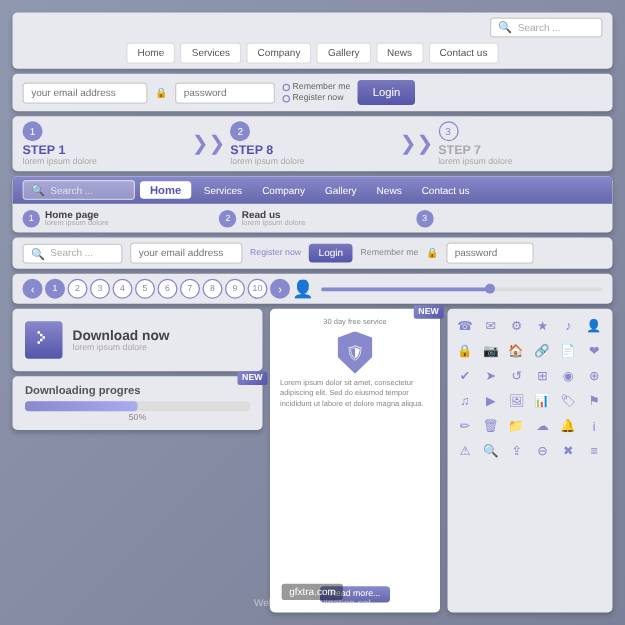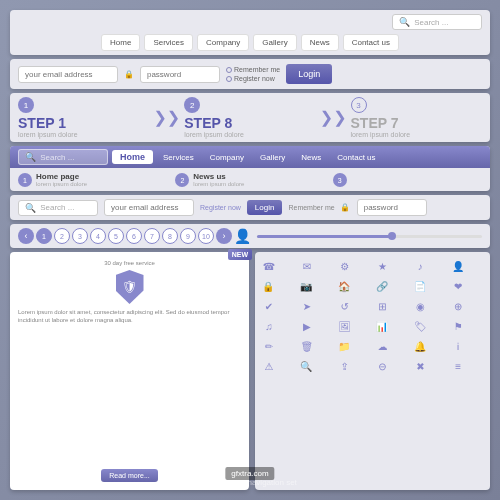--- a/index.html
+++ b/index.html
@@ -118,21 +118,21 @@
       justify-content: space-between;
       box-shadow: 0 2px 4px rgba(0,0,0,0.2);
     }
     .step-item {
       display: flex;
       flex-direction: column;
       align-items: flex-start;
       flex: 1;
     }
     .step-title {
-      font-size: 14px;
+      font-size: 10px;
       font-weight: bold;
       color: #5555aa;
     }
     .step-sub {
       font-size: 7px;
       color: #aaa;
     }
     .step-arrow {
       color: #8888cc;
       font-size: 16px;
@@ -520,21 +520,21 @@
       <div class="page-item">
         <div class="page-num">1</div>
         <div>
           <div class="page-title">Home page</div>
           <div class="page-sub">lorem ipsum dolore</div>
         </div>
       </div>
       <div class="page-item">
         <div class="page-num">2</div>
         <div>
-          <div class="page-title">News us</div>
+          <div class="page-title">Read us</div>
           <div class="page-sub">lorem ipsum dolore</div>
         </div>
       </div>
       <div class="page-item">
         <div class="page-num">3</div>
       </div>
     </div>
   </div>
 
   <div class="login-row-2">
@@ -567,20 +567,44 @@
     <div class="slider-container">
       <div class="slider-track">
         <div class="slider-fill"></div>
         <div class="slider-thumb"></div>
       </div>
     </div>
   </div>
 
   <div class="bottom-row">
 
+    <div class="left-col">
+
+      <div class="download-card">
+        <div class="download-icon">
+          <svg width="16" height="16" viewBox="0 0 16 16" fill="white">
+            <path d="M3 3 L5 3 L5 1 L3 1 Z M5 5 L7 5 L7 3 L5 3 Z M7 7 L9 7 L9 5 L7 5 Z M5 9 L7 9 L7 7 L5 7 Z M3 11 L5 11 L5 9 L3 9 Z"></path>
+          </svg>
+        </div>
+        <div class="download-text-col">
+          <div class="download-title">Download now</div>
+          <div class="download-sub">lorem ipsum dolore</div>
+        </div>
+      </div>
+
+      <div class="progress-card">
+        <div class="new-badge">NEW</div>
+        <div class="progress-title">Downloading progres</div>
+        <div class="progress-bar-bg">
+          <div class="progress-bar-fill"></div>
+        </div>
+        <div class="progress-pct">50%</div>
+      </div>
+
+    </div>
 
     <div class="protect-card">
       <div class="protect-new-badge">NEW</div>
       <div class="protect-sub">30 day free service</div>
       <div style="display:flex;justify-content:center;margin:4px 0;">
         <div style="width:28px;height:34px;background:#8888cc;clip-path:polygon(50% 0%, 100% 15%, 100% 60%, 50% 100%, 0% 60%, 0% 15%);display:flex;align-items:center;justify-content:center;">
           <span style="color:white;font-size:12px;">🛡</span>
         </div>
       </div>
       <div class="protect-body">Lorem ipsum dolor sit amet, consectetur adipiscing elit. Sed do eiusmod tempor incididunt ut labore et dolore magna aliqua.</div>

